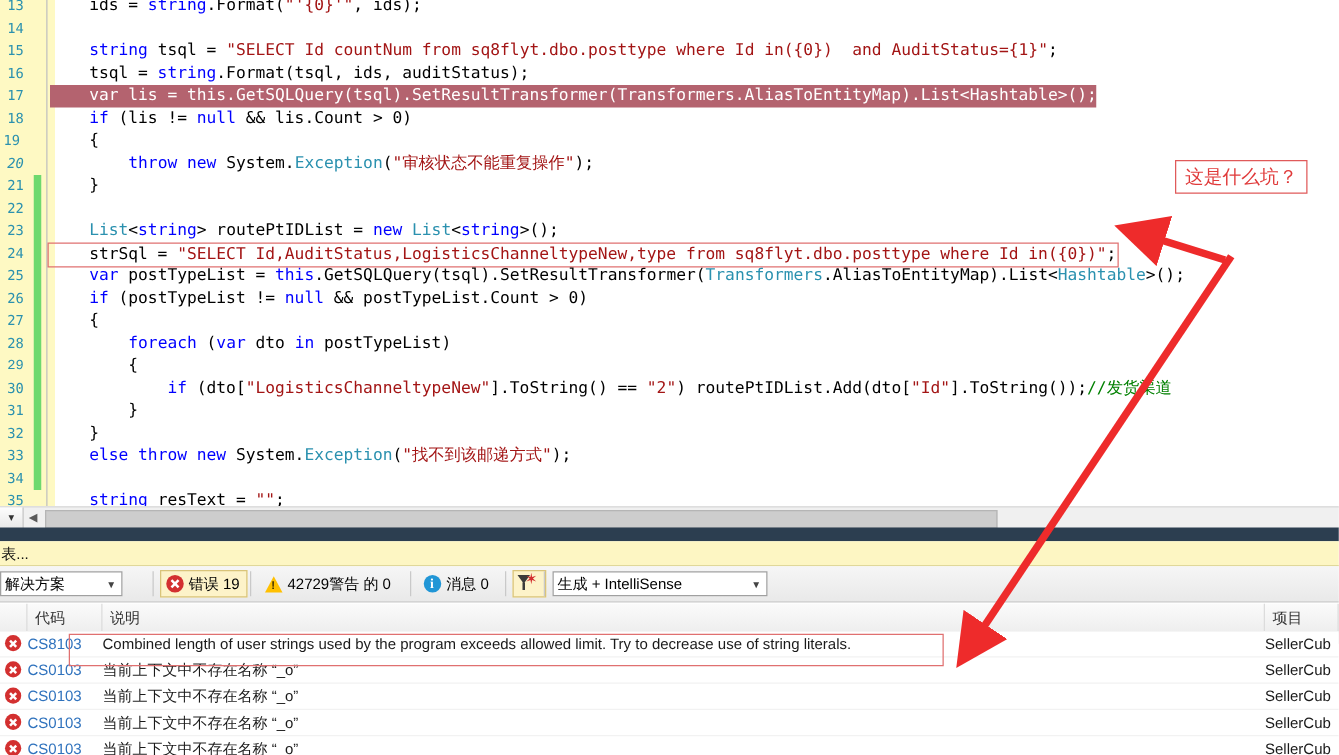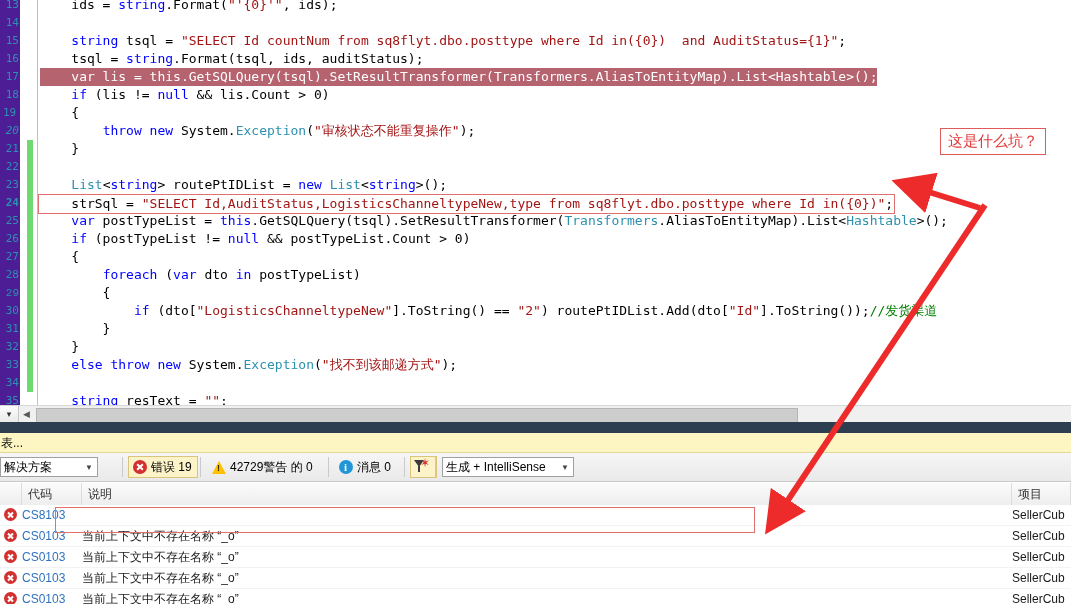--- a/index.html
+++ b/index.html
@@ -11,21 +11,22 @@
     position:relative;
   }
 
   
   #editor{
     position:absolute;left:0;top:0;width:1071px;height:405px;
     background:#ffffff;overflow:hidden;
   }
   #gutter{
     position:absolute;left:0;top:0;width:20px;height:405px;
-    background:#4c1d95;
+    background:#fef9c3;
+    padding-left:24px;
   }
   .lnum{
     position:absolute;left:0;width:20px;height:18px;line-height:18px;
     text-align:right;padding-right:1px;box-sizing:border-box;
     font-family:"DejaVu Sans Mono","Liberation Mono",monospace;
     font-size:11px;color:#2b91af;white-space:nowrap;
   }
   #changebar{
     position:absolute;left:27px;width:6px;background:#6ed96e;
   }
@@ -227,21 +228,21 @@
       <div class="lnum" style="top: 14px;">14</div>
       <div class="lnum" style="top: 32px;">15</div>
       <div class="lnum" style="top: 50px;">16</div>
       <div class="lnum" style="top: 68px;">17</div>
       <div class="lnum" style="top: 86px;">18</div>
       <div class="lnum" style="top: 104px; text-align: center;">19</div>
       <div class="lnum" style="top: 122px; font-style: italic;">20</div>
       <div class="lnum" style="top: 140px;">21</div>
       <div class="lnum" style="top: 158px;">22</div>
       <div class="lnum" style="top: 176px;">23</div>
-      <div class="lnum" style="top: 194px; font-weight: bold;">24</div>
+      <div class="lnum" style="top: 194px;">24</div>
       <div class="lnum" style="top: 212px;">25</div>
       <div class="lnum" style="top: 230px;">26</div>
       <div class="lnum" style="top: 248px;">27</div>
       <div class="lnum" style="top: 266px;">28</div>
       <div class="lnum" style="top: 284px; font-family: Liberation Mono, monospace;">29</div>
       <div class="lnum" style="top: 302px;">30</div>
       <div class="lnum" style="top: 320px;">31</div>
       <div class="lnum" style="top: 338px;">32</div>
       <div class="lnum" style="top: 356px; text-align: right;">33</div>
       <div class="lnum" style="top: 374px;">34</div>
@@ -291,36 +292,37 @@
   <div class="tbsep" style="left:404px;"></div>
 
   <div class="tbtoggle on" style="left:410px;padding:0 3px;">
     <span class="ico ico-filter">
       <span class="f1"></span><span class="f2"></span><span class="star">✶</span>
     </span>
   </div>
 
   <div class="tbsep" style="left:435px;"></div>
 
-  <div class="tbcombo" style="left:442px;width:132px;">
+  <div class="tbcombo" style="left:442px;width:172px;">
     <span>生成 + IntelliSense</span>
     <span class="caret">▼</span>
   </div>
 </div>
 
 <div id="elHeader">
     <div class="hcell" style="left: 0px; width: 22px;"></div>
     <div class="hcell" style="left: 22px; width: 60px;">代码</div>
     <div class="hcell" style="left: 82px; width: 930px;">说明</div>
     <div class="hcell" style="left: 1012px; width: 59px;">项目</div>
   </div>
 <div id="elRows">
     <div class="erow">
       <span class="esev"></span>
       <span class="ecode">CS8103</span>
+      <span class="edesc">Combined length of user strings used by the program exceeds allowed limit. Try to decrease use of string literals.</span>
       <span class="eproj">SellerCub</span>
     </div>
     <div class="erow">
       <span class="esev"></span>
       <span class="ecode">CS0103</span>
       <span class="edesc">当前上下文中不存在名称 “_o”</span>
       <span class="eproj">SellerCub</span>
     </div>
     <div class="erow">
       <span class="esev"></span>

